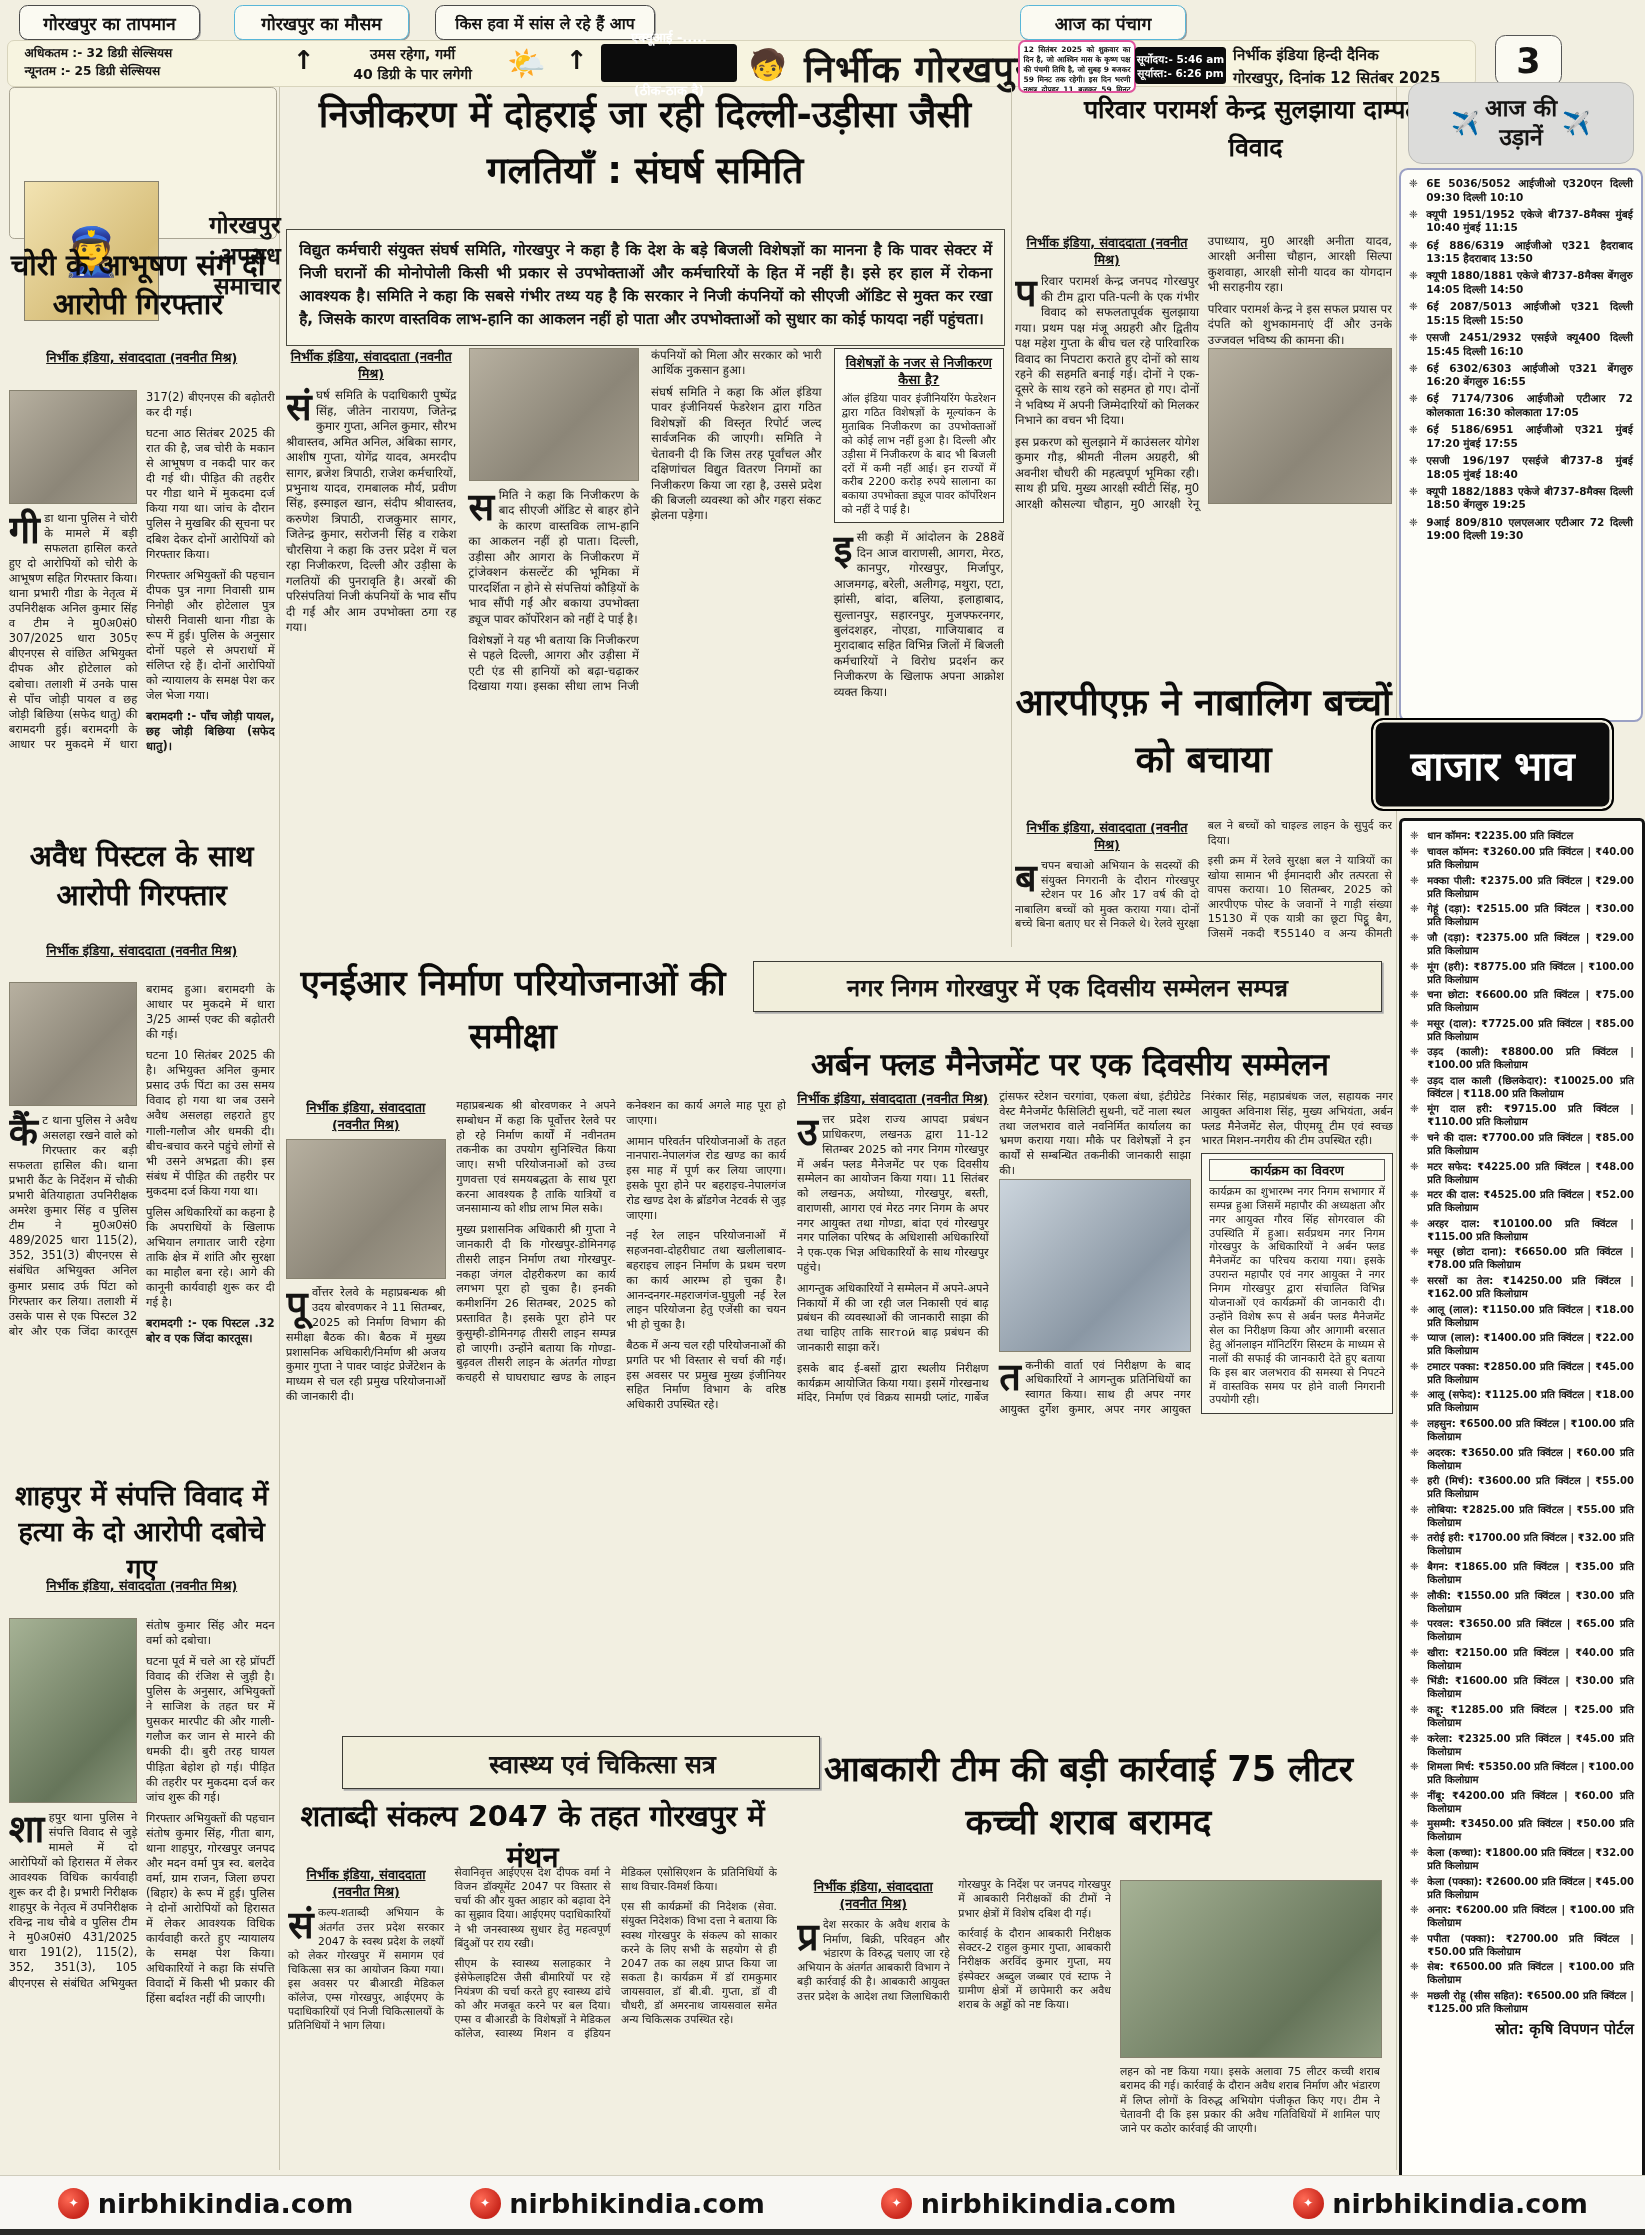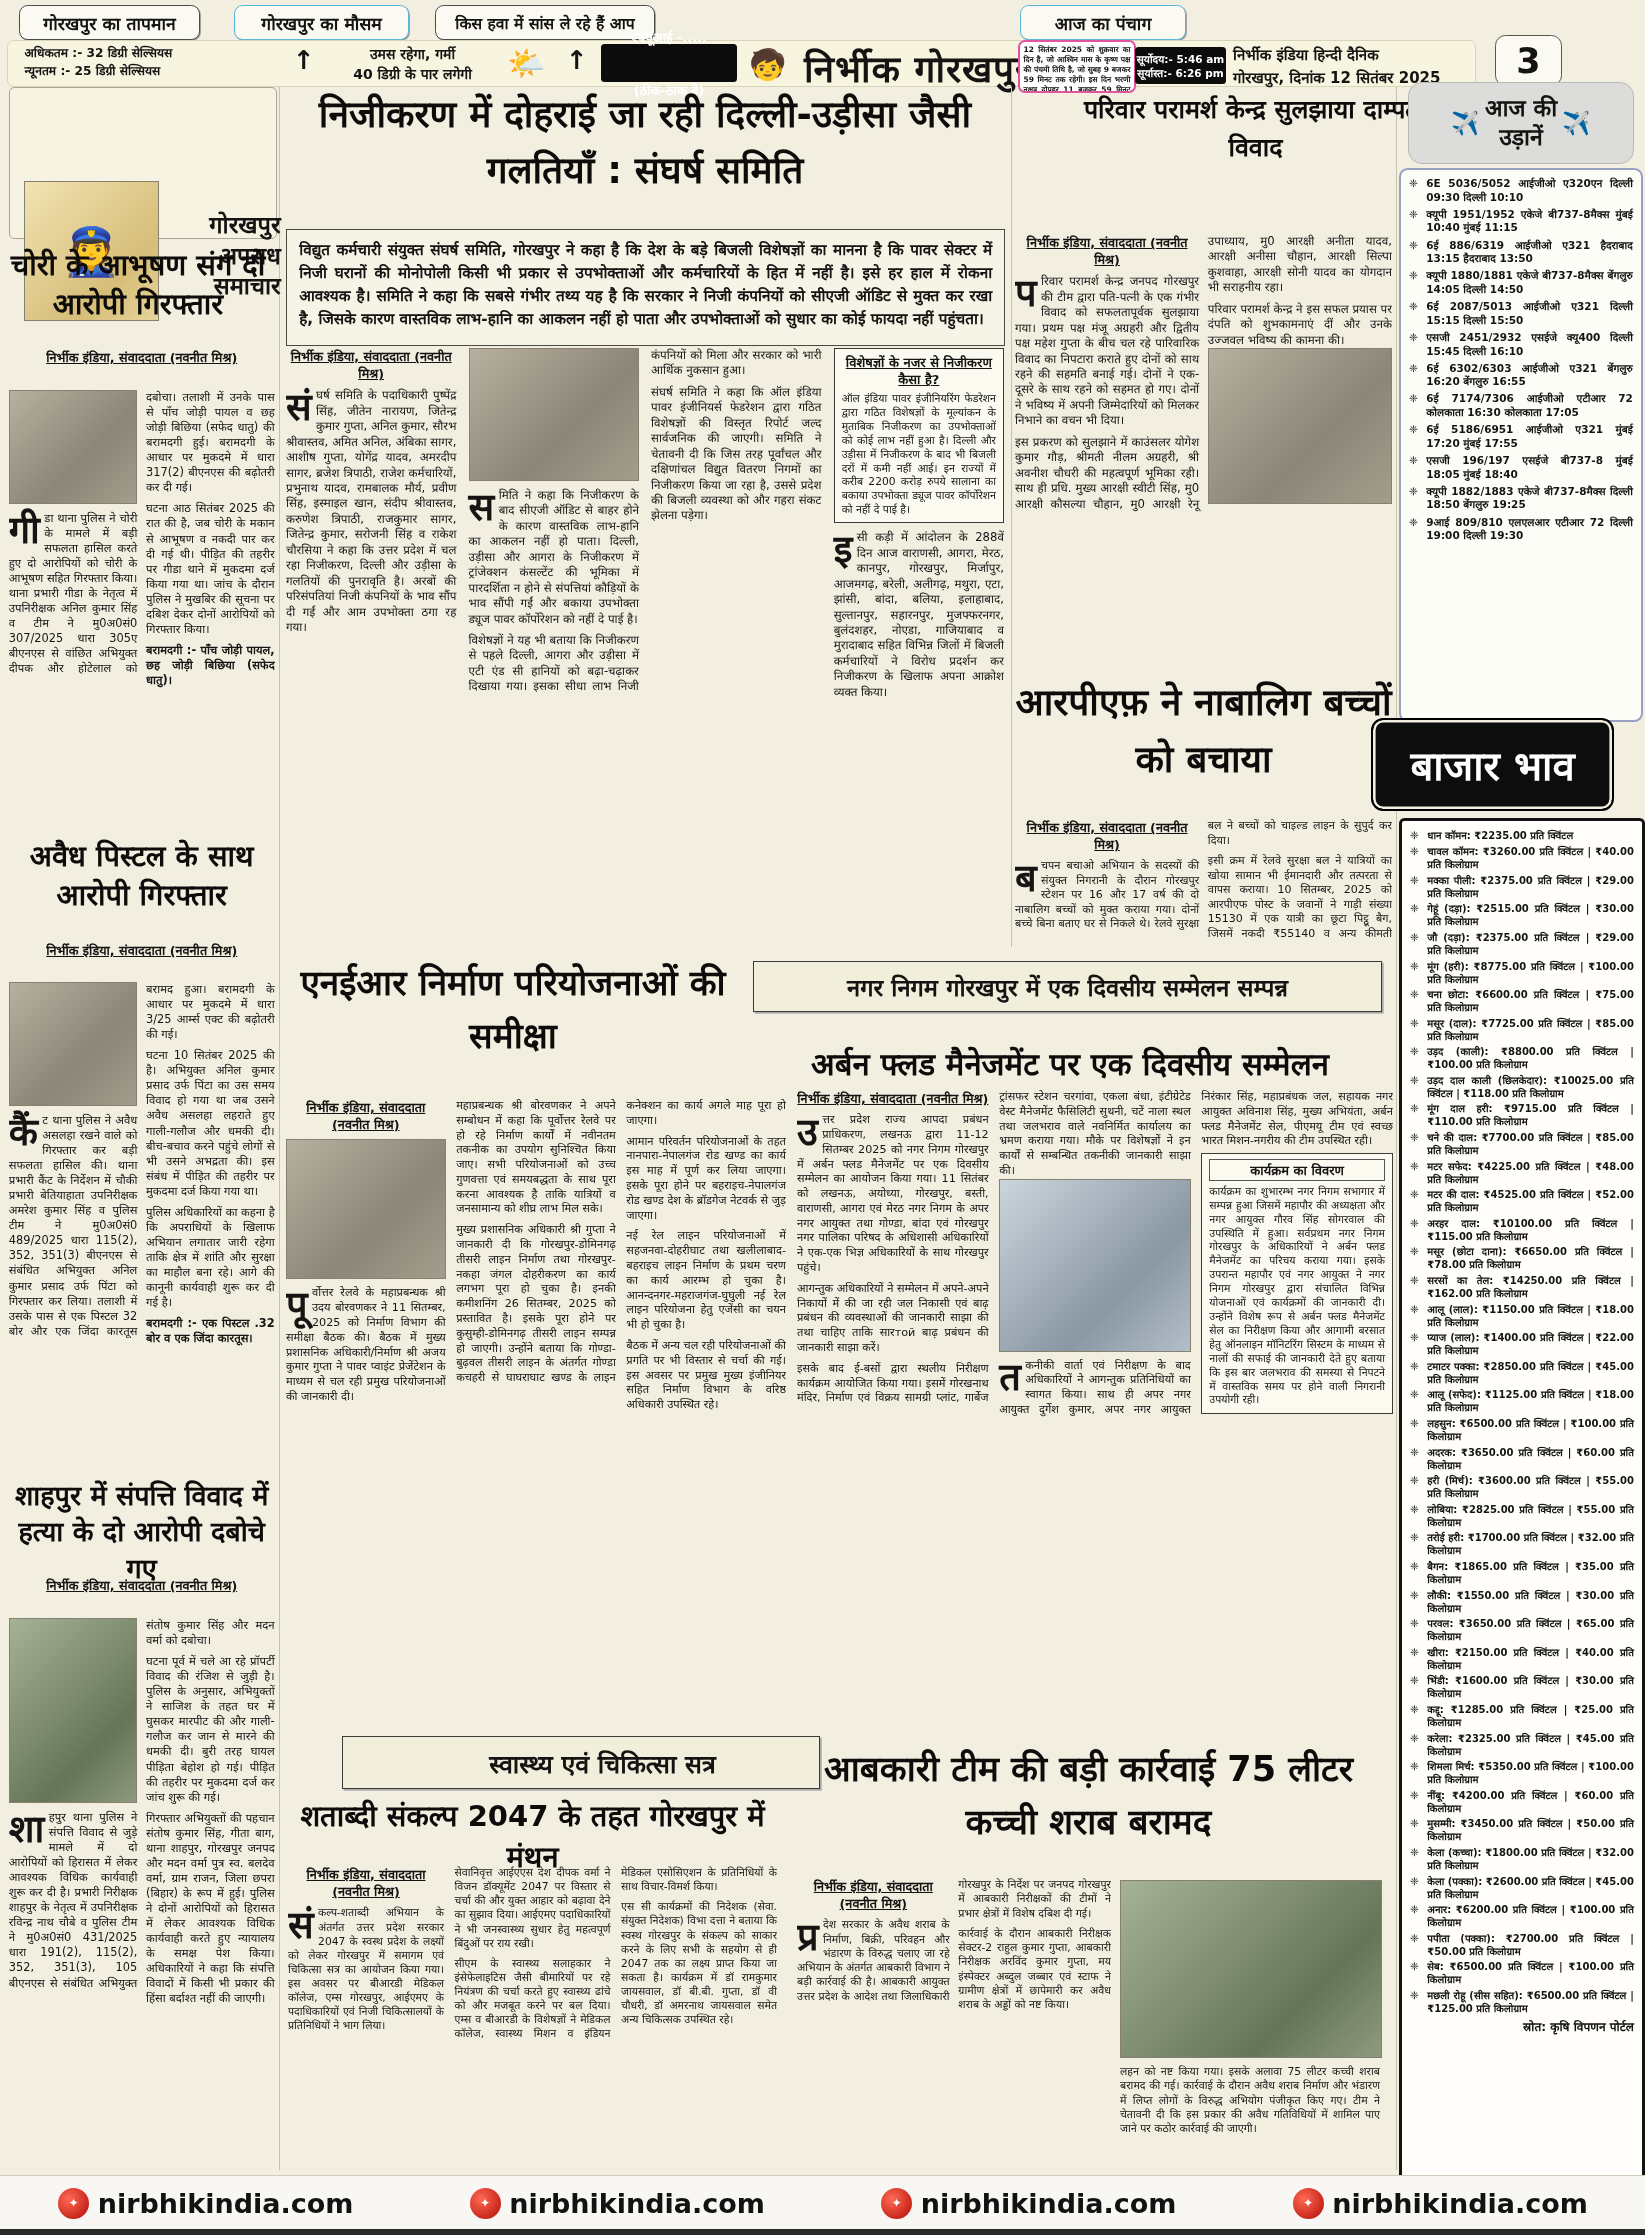--- a/index.html
+++ b/index.html
@@ -36,21 +36,21 @@
   .innerbox .ib-title{font-weight:800;text-align:center;text-decoration:underline;font-size:13px;margin-bottom:3.5px;}
   .innerbox .ib-text{font-size:10.7px;line-height:1.3;text-align:justify;}
   .flightbanner{background:#dcdcda;border-radius:14px;border:0.9px solid #b9b9b5;display:flex;align-items:center;justify-content:center;gap:5.2px;text-align:center;font-weight:900;font-size:23px;line-height:1.25;}
   .plane{font-size:23px;}
   .listbox{border:2.6px solid #9aa0c4;border-radius:8.7px;background:#fdfdf8;padding:7px 7.9px;overflow:hidden;}
   .marketbox{border:3.5px solid #131313;border-radius:5.2px;background:#fffefa;padding:7.9px 7.9px;overflow:hidden;}
   .li-row{display:flex;gap:5.2px;font-size:10.5px;font-weight:700;line-height:1.3;text-align:justify;margin-bottom:3.5px;}
   .marketbox .li-row{font-size:10px;margin-bottom:2.6px;}
   .fleuron{font-size:10.5px;flex:0 0 12.2px;color:#222;}
   .bazarhdr{background:#0d0d0d;color:#fff;border-radius:12.2px;display:flex;align-items:center;justify-content:center;font-size:40px;font-weight:900;border:2.6px solid #000;box-shadow:0 0 0 2.6px #f2efe1 inset;}
-  .sourceline{font-size:12px;font-weight:800;text-align:right;margin-top:3.5px;}
+  .sourceline{font-size:15px;font-weight:800;text-align:right;margin-top:3.5px;}
   footer#pagefoot{position:absolute;left:0;top:2175px;width:1646px;height:54px;background:#f8f7f3;border-top:0.9px solid #cfccbc;display:flex;align-items:center;justify-content:space-around;}
   .footgrp{display:flex;align-items:center;gap:8.7px;}
   .presslogo{width:31px;height:31px;border-radius:50%;background:radial-gradient(circle at 35% 35%,#ff6a55,#c9271c 70%);display:flex;align-items:center;justify-content:center;color:#fff;font-size:12.2px;}
   .footurl{font-size:27px;font-weight:900;color:#121212;}
   .botbar{position:absolute;left:0;top:2229px;width:1646px;height:7px;background:#2a2a28;}
   .crimebox{border:0.9px solid #a9a493;border-radius:5.2px;background:#f6f3e3;}
   .crimetitle{font-size:23.6px;font-weight:900;text-align:right;line-height:1.3;}
   .sunemoji{font-size:31px;}
   .childemoji{font-size:30px;}
 </style>
@@ -115,20 +115,21 @@
     </div>
   </div>
 
   <div class="abs headline" style="left:5px;top:246px;width:266px;font-size:29px;line-height:1.35;">चोरी के आभूषण संग दो आरोपी गिरफ्तार</div>
   <div class="abs byline" style="left:8.7px;top:349px;width:266px;">निर्भीक इंडिया, संवाददाता (नवनीत मिश्र)</div>
   <div class="abs bodytxt cols2 drop" style="left:8.7px;top:390px;width:266px;height:438px;">
     <div class="ph" style="height:112px;"></div>
     <div>
         <p>गीडा थाना पुलिस ने चोरी के मामले में बड़ी सफलता हासिल करते हुए दो आरोपियों को चोरी के आभूषण सहित गिरफ्तार किया। थाना प्रभारी गीडा के नेतृत्व में उपनिरीक्षक अनिल कुमार सिंह व टीम ने मु0अ0सं0 307/2025 धारा 305ए बीएनएस से वांछित अभियुक्त दीपक और होटेलाल को दबोचा। तलाशी में उनके पास से पाँच जोड़ी पायल व छह जोड़ी बिछिया (सफेद धातु) की बरामदगी हुई। बरामदगी के आधार पर मुकदमे में धारा 317(2) बीएनएस की बढ़ोतरी कर दी गई।</p>
         <p>घटना आठ सितंबर 2025 की रात की है, जब चोरी के मकान से आभूषण व नकदी पार कर दी गई थी। पीड़ित की तहरीर पर गीडा थाने में मुकदमा दर्ज किया गया था। जांच के दौरान पुलिस ने मुखबिर की सूचना पर दबिश देकर दोनों आरोपियों को गिरफ्तार किया।</p>
+        <p>गिरफ्तार अभियुक्तों की पहचान दीपक पुत्र नागा निवासी ग्राम निनोही और होटेलाल पुत्र घोसरी निवासी थाना गीडा के रूप में हुई। पुलिस के अनुसार दोनों पहले से अपराधों में संलिप्त रहे हैं। दोनों आरोपियों को न्यायालय के समक्ष पेश कर जेल भेजा गया।</p>
         <p style="font-weight: 800;">बरामदगी :- पाँच जोड़ी पायल, छह जोड़ी बिछिया (सफेद धातु)।</p>
       </div>
   </div>
 
   <div class="abs headline" style="left:8.7px;top:837px;width:266px;font-size:29px;line-height:1.35;">अवैध पिस्टल के साथ आरोपी गिरफ्तार</div>
   <div class="abs byline" style="left:8.7px;top:942px;width:266px;">निर्भीक इंडिया, संवाददाता (नवनीत मिश्र)</div>
   <div class="abs bodytxt cols2 drop" style="left:8.7px;top:982px;width:266px;height:485px;">
     <div class="ph" style="height:122px;"></div>
     <div>
         <p>कैंट थाना पुलिस ने अवैध असलहा रखने वाले को गिरफ्तार कर बड़ी सफलता हासिल की। थाना प्रभारी कैंट के निर्देशन में चौकी प्रभारी बेतियाहाता उपनिरीक्षक अमरेश कुमार सिंह व पुलिस टीम ने मु0अ0सं0 489/2025 धारा 115(2), 352, 351(3) बीएनएस से संबंधित अभियुक्त अनिल कुमार प्रसाद उर्फ पिंटा को गिरफ्तार कर लिया। तलाशी में उसके पास से एक पिस्टल 32 बोर और एक जिंदा कारतूस बरामद हुआ। बरामदगी के आधार पर मुकदमे में धारा 3/25 आर्म्स एक्ट की बढ़ोतरी की गई।</p>

